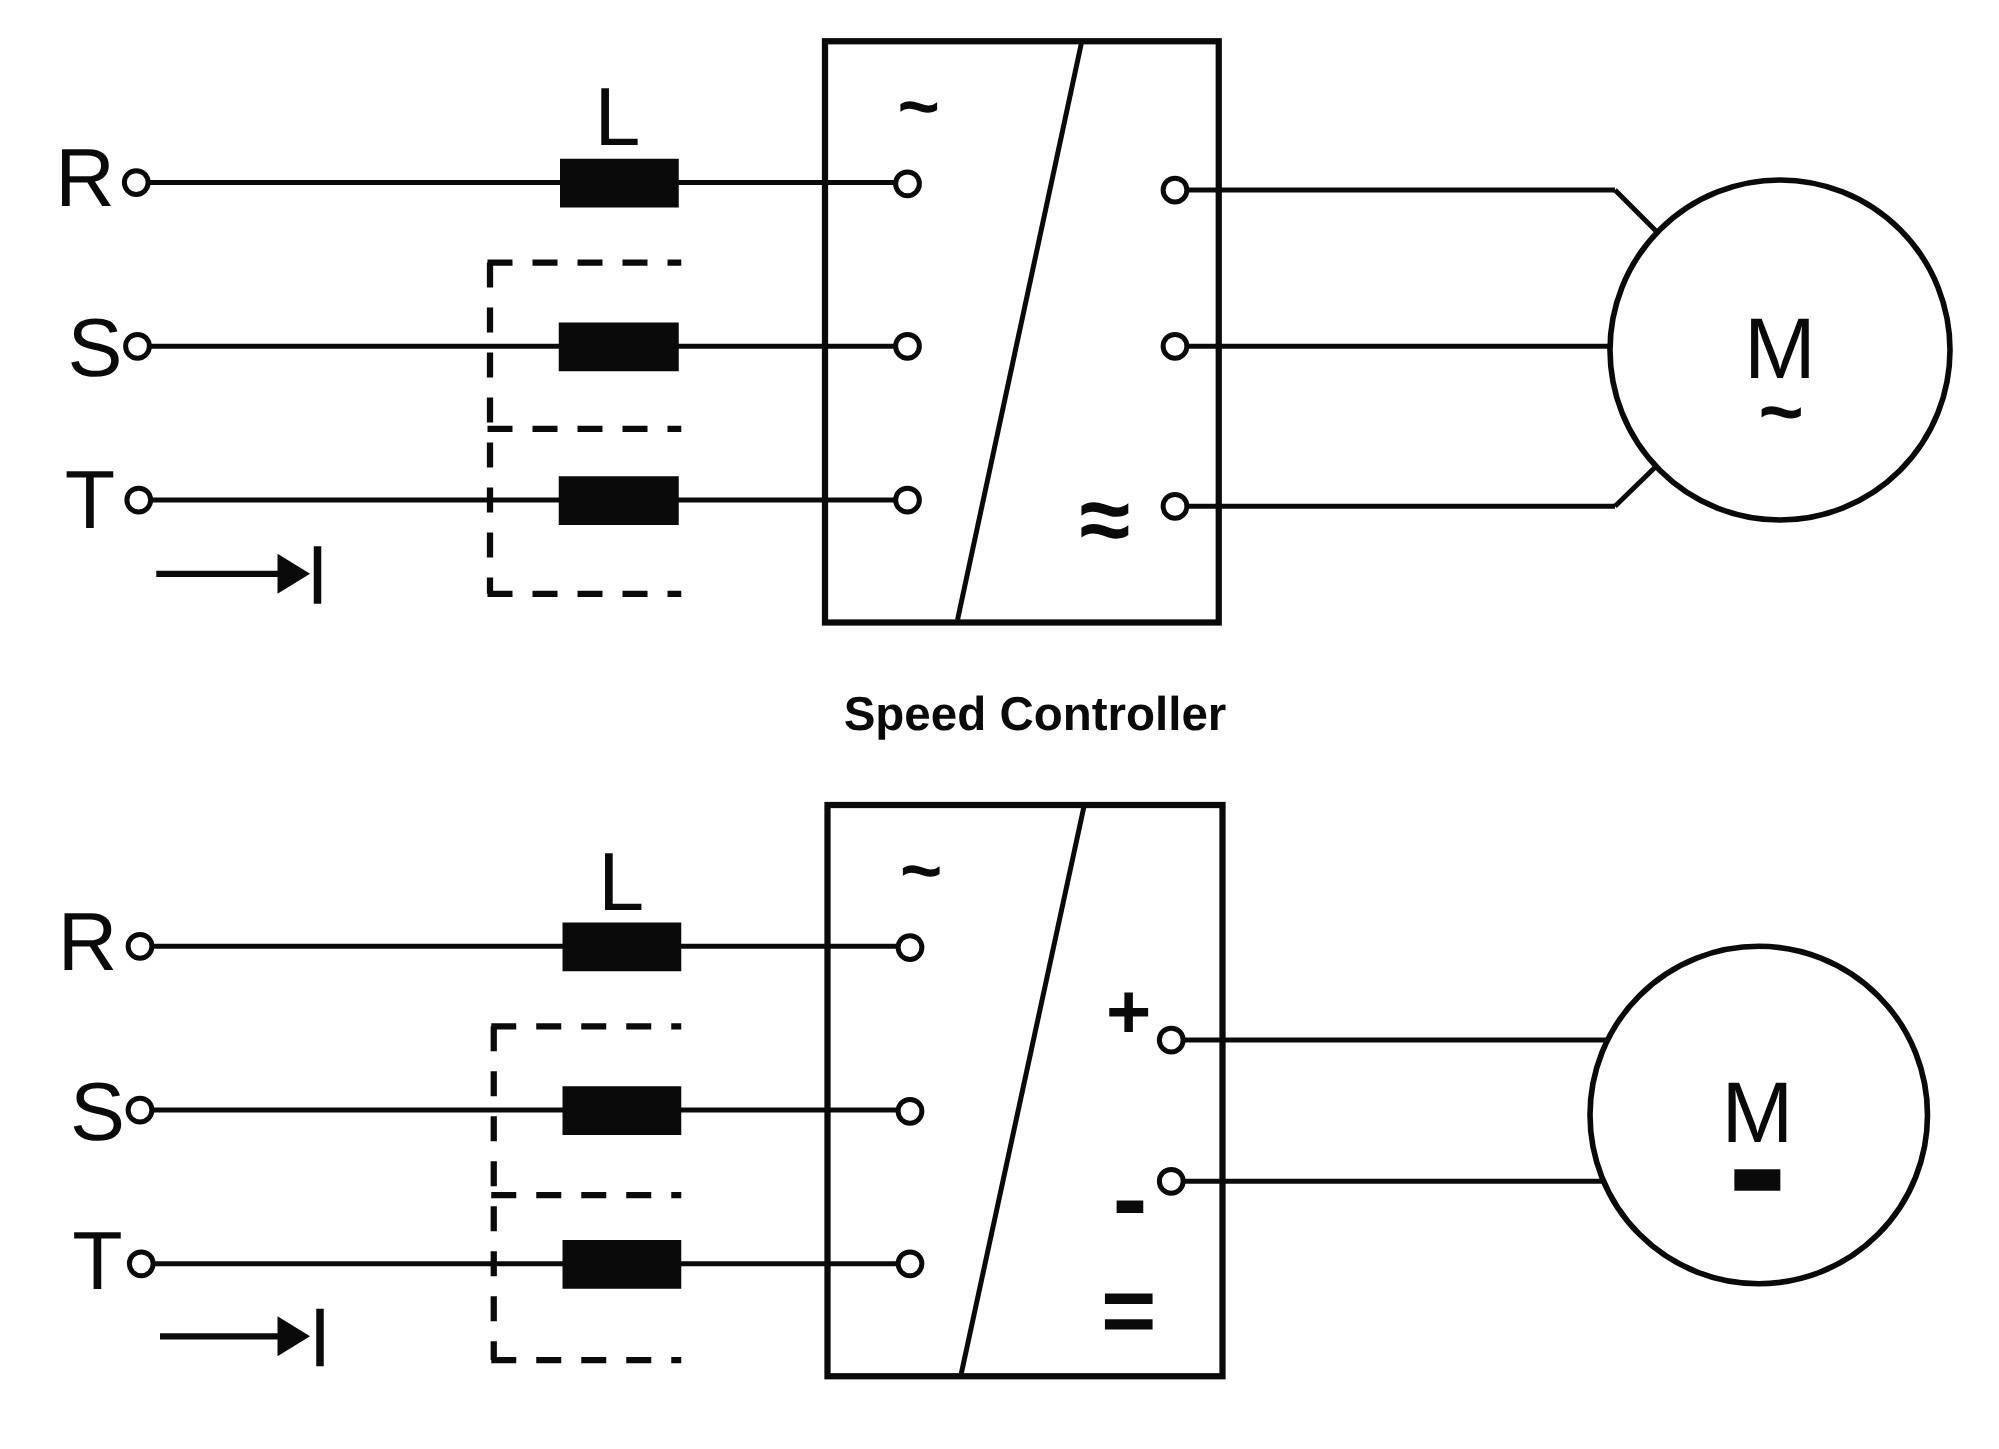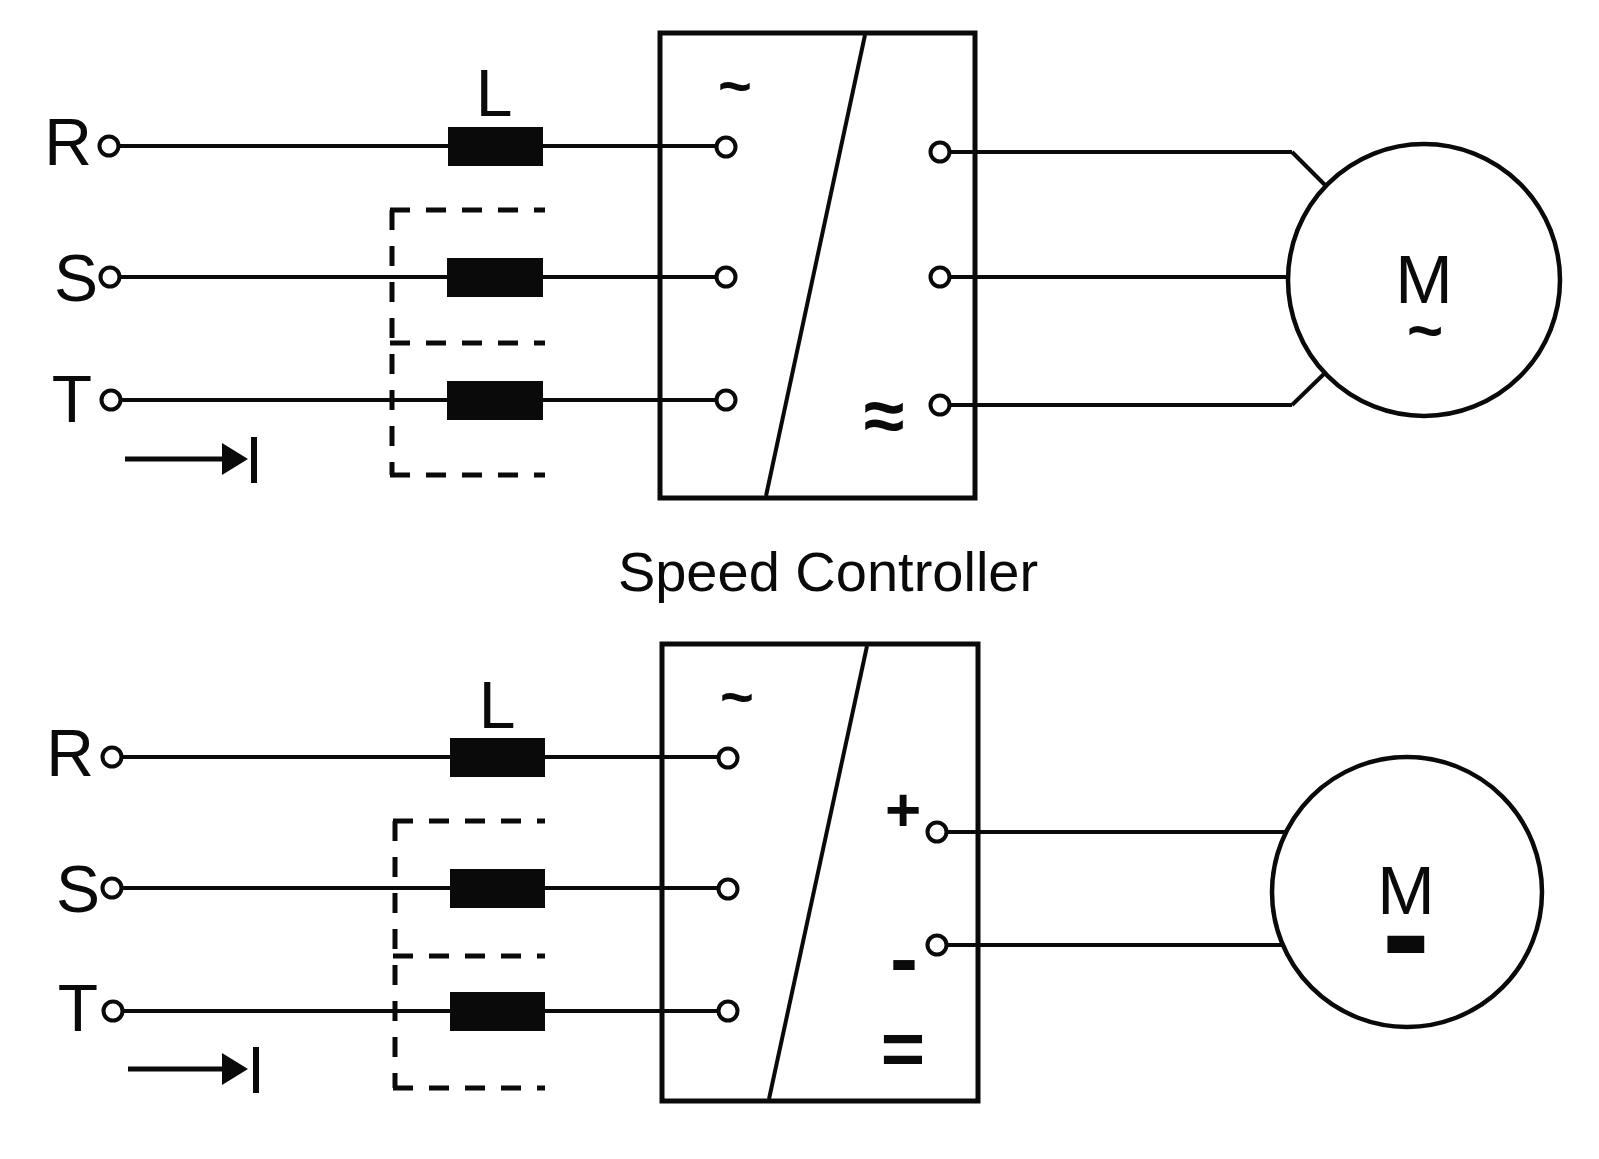--- a/index.html
+++ b/index.html
@@ -14,21 +14,21 @@
   .lbl{
     position:absolute;
     transform:translate(-50%,-50%);
     line-height:1;
     color:#0a0a0a;
     white-space:nowrap;
     font-family:"Liberation Sans", sans-serif;
   }
   .f66{font-size:66px;font-weight:400;}
   .f69{font-size:69px;font-weight:400;}
-  .f52{font-size:56px;font-weight:400;}
+  .f52{font-size:38px;font-weight:700;}
   .tilde{font-size:58px;font-weight:900;}
   .approx{font-size:74px;font-weight:900;}
   .mtilde{font-size:62px;font-weight:700;}
   .plus{font-size:62px;font-weight:900;}
   .minus{font-size:84px;font-weight:900;}
   .equals{font-size:76px;font-weight:900;}
   .mbar{font-size:145px;font-weight:700;}
 </style>
 </head>
 <body>

